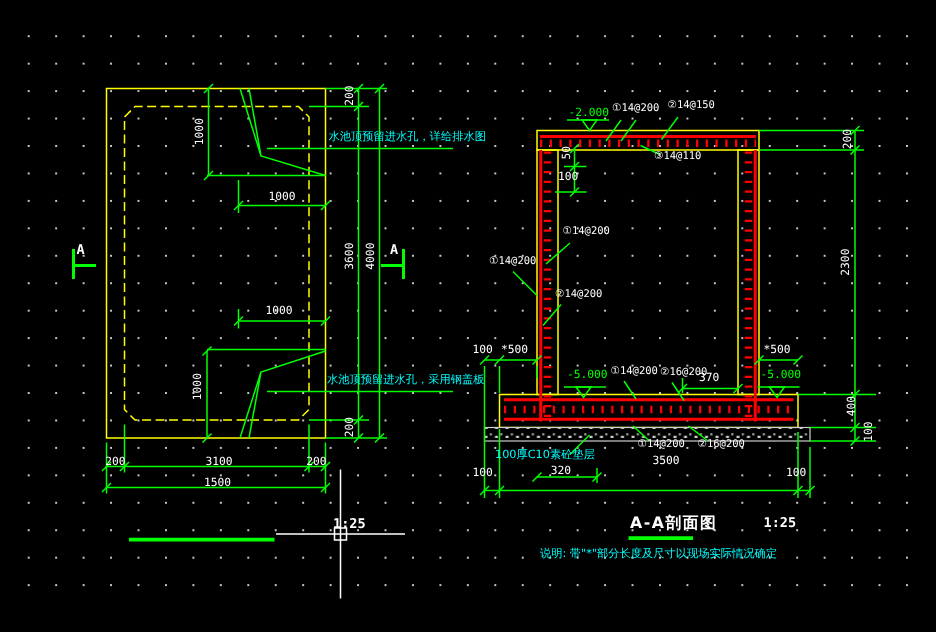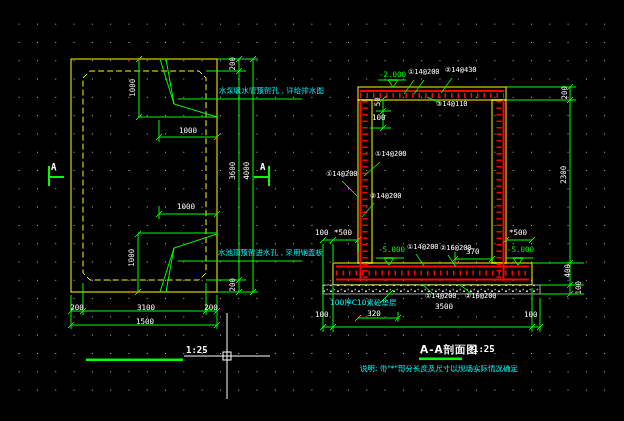--- a/index.html
+++ b/index.html
@@ -10,21 +10,21 @@
         background-size:18.3px 18.3px;background-position:6px 7px;}
   svg{position:absolute;left:0;top:0;}
   .t{position:absolute;color:#fff;font-family:"DejaVu Sans Mono","Liberation Mono",monospace;
      font-size:7.5px;line-height:1;white-space:nowrap;}
   .rot{transform:rotate(-90deg);transform-origin:center;text-align:center;}
   .ctr{text-align:center;}
   .grn{color:#00ff00;}
   .cyn{color:#00ffff;font-size:7.5px;font-family:"DejaVu Sans","Liberation Sans",sans-serif;}
   .ttl{font-size:10.5px;font-weight:bold;letter-spacing:1px;color:#fff;
        font-family:"DejaVu Sans","Liberation Sans",sans-serif;}
-  .scl{font-size:9px;font-weight:bold;color:#fff;}
+  .scl{font-size:9px;font-weight:bold;color:#fff;margin-left:36px;}
   .mkA{font-size:9px;font-weight:bold;color:#fff;}
   .rb{font-size:7px;}
 </style>
 </head>
 <body>
 
 <div id="canvas">
   <div id="grid"></div>
 
   <svg width="624" height="421" viewBox="0 0 624 421">
@@ -132,27 +132,27 @@
   <span class="t rot" style="left:221px;top:60px;width:24px">200</span>
   <span class="t rot" style="left:219px;top:167px;width:28px">3600</span>
   <span class="t rot" style="left:233px;top:167px;width:28px">4000</span>
   <span class="t rot" style="left:221px;top:281px;width:24px">200</span>
   <span class="t ctr" style="left:67px;top:304px;width:20px">200</span>
   <span class="t ctr" style="left:131px;top:304px;width:30px">3100</span>
   <span class="t ctr" style="left:201px;top:304px;width:20px">200</span>
   <span class="t ctr" style="left:130px;top:318px;width:30px">1500</span>
   <span class="t mkA" style="left:51px;top:163px">A</span>
   <span class="t mkA" style="left:260px;top:163px">A</span>
-  <span class="t cyn" style="left:219px;top:87px">水泵吸水管预留孔，详给排水图</span>
+  <span class="t cyn" style="left:219px;top:87px">水池顶预留进水孔，详给排水图</span>
   <span class="t cyn" style="left:218px;top:249px">水池顶预留进水孔，采用钢盖板</span>
   <span class="t scl" style="left:186px;top:346px">1:25</span>
 
   <span class="t grn" style="left:379px;top:71px">-2.000</span>
   <span class="t rb" style="left:408px;top:69px">①14@200</span>
-  <span class="t rb" style="left:445px;top:67px">②14@430</span>
+  <span class="t rb" style="left:445px;top:67px">②14@150</span>
   <span class="t rb" style="left:436px;top:101px">③14@110</span>
   <span class="t rot" style="left:370px;top:98px;width:16px">50</span>
   <span class="t" style="left:372px;top:114px">100</span>
   <span class="t rb" style="left:375px;top:151px">①14@200</span>
   <span class="t rb" style="left:326px;top:171px">①14@200</span>
   <span class="t rb" style="left:370px;top:193px">②14@200</span>
   <span class="t" style="left:315px;top:229px">100</span>
   <span class="t" style="left:334px;top:229px">*500</span>
   <span class="t grn" style="left:378px;top:246px">-5.000</span>
   <span class="t rb" style="left:407px;top:244px">①14@200</span>

